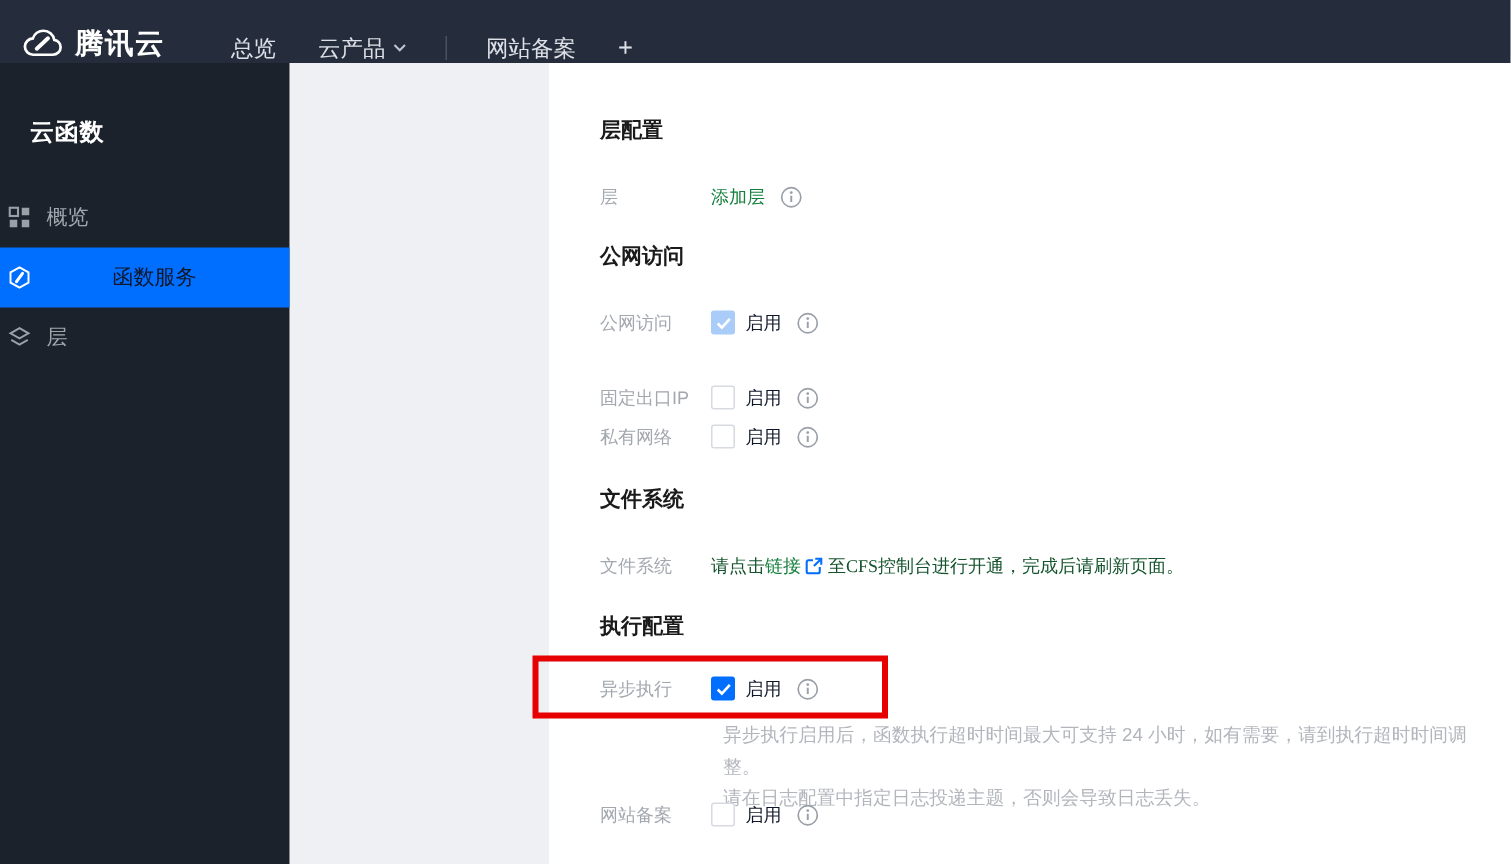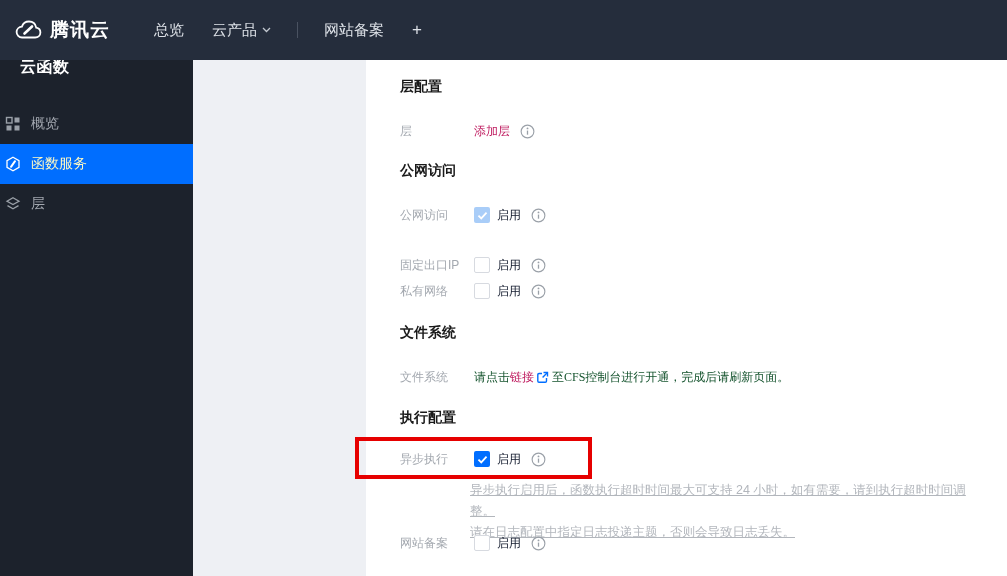--- a/index.html
+++ b/index.html
@@ -5,67 +5,67 @@
   * { box-sizing: border-box; margin: 0; padding: 0; }
   html,body { width:1007px; height:576px; }
   body {
     font-family: "Liberation Sans", "DejaVu Sans", sans-serif;
     background:#fff; overflow:hidden; position:relative;
   }
   #page { position:relative; width:1007px; height:576px; }
 
   
   .topbar {
-    position:absolute; left:0; top:0; width:1007px; height:60px;
-    background:#252d3c; display:flex; align-items:center; z-index:5;
+    position:absolute; left:0; top:0; width:1007px; height:42px;
+    background:#252d3c; display:flex; align-items:flex-end; z-index:5;
   }
   .brand { display:flex; align-items:center; margin-left:14px; cursor:pointer; }
   .logo { width:30px; height:22px; display:inline-flex; }
   .brand-text { color:#fff; font-size:19px; font-weight:600; margin-left:6px; letter-spacing:1px; }
   .topnav { display:flex; align-items:center; margin-left:30px; }
   .nav-item { color:#dde1e7; font-size:15px; margin:0 14px; cursor:pointer; display:inline-flex; align-items:center; }
   .nav-item .caret { margin-left:5px; display:inline-flex; }
   .nav-divider { width:1px; height:16px; background:#4a5261; margin:0 12px; }
   .nav-plus { font-size:17px; font-weight:400; }
 
   
   .sidebar {
     position:absolute; left:0; top:42px; width:193px; height:534px;
     background:#1c222c; z-index:4;
   }
-  .sidebar-title { color:#fff; font-size:16px; font-weight:bold; padding:15px 0 0 20px; letter-spacing:.5px; }
+  .sidebar-title { color:#fff; font-size:16px; font-weight:bold; padding:36px 0 0 20px; letter-spacing:.5px; }
   .side-menu { margin-top:26px; list-style:none; }
   .side-item {
     height:40px; display:flex; align-items:center; padding-left:5px;
     color:#a2a7af; font-size:14px; cursor:pointer;
   }
   .side-item .s-icon { width:16px; height:16px; margin-right:10px; display:inline-flex; }
-  .side-item.active { background:#006eff; color:#fef9c3; }
+  .side-item.active { background:#006eff; color:#0f172a;gap:44px; }
 
   
   .graypanel { position:absolute; left:193px; top:42px; width:173px; height:534px; background:#eef0f4; }
 
   
   .main { position:absolute; left:366px; top:42px; width:641px; height:534px; background:#fff; }
   .sec-title { position:absolute; left:34px; font-size:14px; font-weight:bold; color:#1a1a1a; }
   .row { position:absolute; left:34px; height:20px; display:flex; align-items:center; font-size:12px; }
   .row .flabel { width:74px; color:#a3a8af; flex:none; }
-  .blue-link { color:#be185d; cursor:pointer; }
+  .blue-link { color:#15803d; cursor:pointer; }
   .enable-label { color:#0f172a; margin-left:7px; }
   .info-icon { width:15px; height:15px; margin-left:10px; display:inline-flex; cursor:pointer; }
   .body-text { color:#14532d;font-family:Liberation Serif, serif; }
   .ext-icon { width:13px; height:13px; margin:0 3px 0 2px; display:inline-flex; vertical-align:-2px; }
 
   .cb { width:16px; height:16px; border-radius:2px; flex:none;
         display:inline-flex; align-items:center; justify-content:center; cursor:pointer; }
   .cb-unchecked { background:#fff; border:1px solid #d7dae0; }
   .cb-checked { background:#006eff; }
   .cb-checked-disabled { background:#a9cdf8; cursor:default; }
 
-  .hint { position:absolute; left:104px; top:438px; font-size:12.5px; line-height:21px; color:#b2b6bc; width:520px;text-decoration:underline; }
+  .hint { position:absolute; left:116px; top:438px; font-size:12.5px; line-height:21px; color:#b2b6bc; width:520px; }
 
   
   .red-box {
     position:absolute; left:355px; top:437px; width:237px; height:42px;
     border:4px solid #e60000; z-index:9; pointer-events:none;
   }
 </style>
 </head>
 <body>
 

